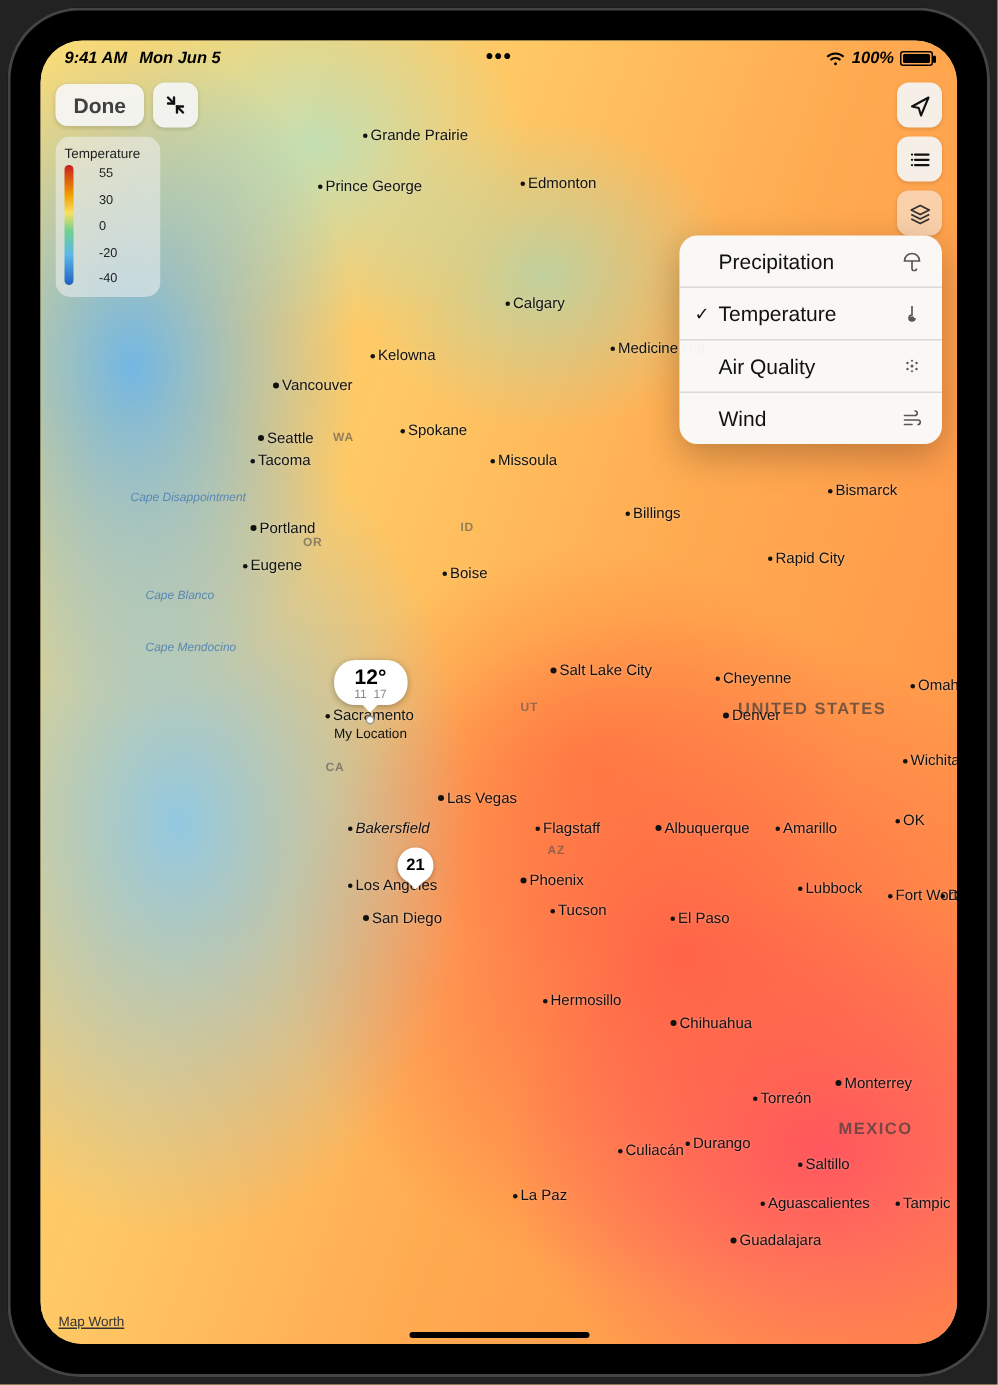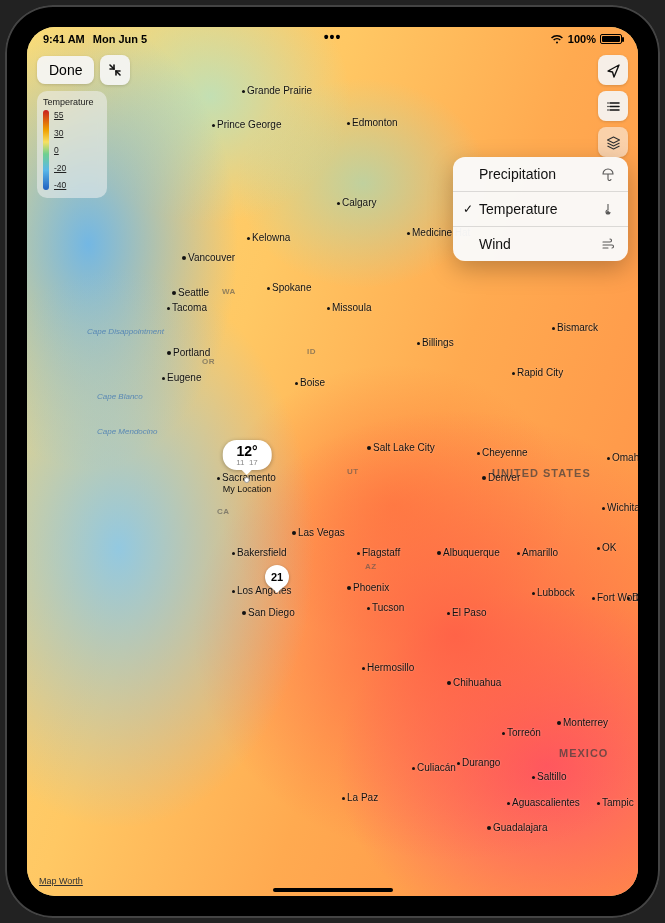--- a/index.html
+++ b/index.html
@@ -38,39 +38,40 @@
   }
 
   
   .status-bar {
     position: absolute; top: 0; left: 0; right: 0;
     height: 22px;
     display: flex; align-items: center; justify-content: space-between;
     padding: 2px 16px 0;
     font-size: 11px; font-weight: 600; color: #000;
     z-index: 50;
+    font-style: italic;
   }
   .status-left { display: flex; gap: 8px; }
   .status-right { display: flex; gap: 4px; align-items: center; }
   .dots { font-size:14px; letter-spacing:1px; color:#000; position:absolute; left:50%; transform:translateX(-50%); top:2px; }
   .batt { width:22px; height:10px; border:1px solid #000; border-radius:2px; position:relative; }
   .batt::after { content:""; position:absolute; right:-3px; top:2px; width:2px; height:5px; background:#000; border-radius:1px; }
   .batt-fill { position:absolute; inset:1px; background:#000; border-radius:1px; }
 
   
   .top-left {
     position: absolute; top: 28px; left: 10px;
     display: flex; gap: 6px; align-items: center;
     z-index: 40;
   }
   .done-btn {
     background: rgba(245,245,245,0.92);
     border-radius: 8px;
     padding: 6px 12px;
-    font-size: 14px; font-weight: 400; color: #000000;
+    font-size: 14px; font-weight: 700; color: #404040;
     display:flex; align-items:center;
     box-shadow: 0 1px 3px rgba(0,0,0,0.15);
     justify-content: center;
   }
   .shrink-btn {
     width: 30px; height: 30px;
     background: rgba(245,245,245,0.92);
     border-radius: 8px;
     display:flex; align-items:center; justify-content:center;
     box-shadow: 0 1px 3px rgba(0,0,0,0.15);
@@ -81,21 +82,21 @@
     position: absolute; top: 64px; left: 10px;
     width: 70px;
     background: rgba(240,240,240,0.55);
     border-radius: 10px;
     padding: 6px 6px 8px;
     font-size: 9px; color: #222;
     z-index: 40;
     backdrop-filter: blur(4px);
   }
   .legend-title { font-size: 9px; margin-bottom: 3px; }
-  .legend-body { display:flex; gap:5px;text-decoration:underline; }
+  .legend-body { display:flex; gap:17px; }
   .legend-bar {
     width: 6px; height: 80px; border-radius: 3px;
     background: linear-gradient(to bottom, #c81e1e 0%, #f0a000 25%, #f8e060 40%, #70d090 55%, #5ab8e8 75%, #2060c0 100%);
   }
   .legend-ticks { display:flex; flex-direction:column; justify-content:space-between; height:80px; font-size:8.5px; }
 
   
   .top-right {
     position:absolute; top:28px; right:10px;
     display:flex; flex-direction:column; gap:6px; align-items:flex-end;
@@ -277,20 +278,37 @@
             </svg>
           </span>
       </div>
       <div class="menu-item">
         <span class="menu-check">✓</span>
         <span class="menu-label">Temperature</span>
         <span class="menu-icon">
             <svg width="14" height="14" viewBox="0 0 14 14">
               <path d="M7 2v6a2 2 0 102 2" fill="none" stroke="#222" stroke-width="1.1"></path>
               <circle cx="7" cy="10.5" r="1.6" fill="#222"></circle>
+            </svg>
+          </span>
+      </div>
+      <div class="menu-item">
+        <span class="menu-check"></span>
+        <span class="menu-label">Air Quality</span>
+        <span class="menu-icon">
+            <svg width="14" height="14" viewBox="0 0 14 14">
+              <g fill="#222">
+                <circle cx="7" cy="7" r="1"></circle>
+                <circle cx="4" cy="5" r=".8"></circle>
+                <circle cx="10" cy="5" r=".8"></circle>
+                <circle cx="4" cy="9" r=".8"></circle>
+                <circle cx="10" cy="9" r=".8"></circle>
+                <circle cx="7" cy="3.5" r=".7"></circle>
+                <circle cx="7" cy="10.5" r=".7"></circle>
+              </g>
             </svg>
           </span>
       </div>
       <div class="menu-item">
         <span class="menu-check"></span>
         <span class="menu-label">Wind</span>
         <span class="menu-icon">
             <svg width="14" height="14" viewBox="0 0 14 14">
               <path d="M2 5h7a1.5 1.5 0 100-3M2 8h9a1.5 1.5 0 110 3M2 11h5" fill="none" stroke="#222" stroke-width="1.1" stroke-linecap="round"></path>
             </svg>
@@ -331,21 +349,21 @@
         <div class="city" style="left: 135px; top: 345px;"><span class="dot"></span>Eugene</div>
         <div class="city" style="left: 268px; top: 350px;"><span class="dot"></span>Boise</div>
         <div class="city" style="left: 485px; top: 340px;"><span class="dot"></span>Rapid City</div>
         <div class="city" style="left: 205px; top: 430px;"><span class="dot"></span>Reno</div>
         <div class="city" style="left: 190px; top: 445px;"><span class="dot"></span>Sacramento</div>
         <div class="city capital" style="left: 340px; top: 415px;"><span class="dot"></span>Salt Lake City</div>
         <div class="city" style="left: 450px; top: 420px;"><span class="dot"></span>Cheyenne</div>
         <div class="city capital" style="left: 455px; top: 445px;"><span class="dot"></span>Denver</div>
         <div class="city" style="left: 580px; top: 425px;"><span class="dot"></span>Omaha</div>
         <div class="city capital" style="left: 265px; top: 500px;"><span class="dot"></span>Las Vegas</div>
-        <div class="city" style="left: 205px; top: 520px;"><span class="dot"></span>Bakersfield</div>
+        <div class="city" style="left: 205px; top: 520px; font-style: italic;"><span class="dot"></span>Bakersfield</div>
         <div class="city" style="left: 330px; top: 520px;"><span class="dot"></span>Flagstaff</div>
         <div class="city capital" style="left: 410px; top: 520px;"><span class="dot"></span>Albuquerque</div>
         <div class="city" style="left: 490px; top: 520px;"><span class="dot"></span>Amarillo</div>
         <div class="city" style="left: 205px; top: 558px;"><span class="dot"></span>Los Angeles</div>
         <div class="city capital" style="left: 320px; top: 555px;"><span class="dot"></span>Phoenix</div>
         <div class="city capital" style="left: 215px; top: 580px;"><span class="dot"></span>San Diego</div>
         <div class="city" style="left: 340px; top: 575px;"><span class="dot"></span>Tucson</div>
         <div class="city" style="left: 420px; top: 580px;"><span class="dot"></span>El Paso</div>
         <div class="city" style="left: 505px; top: 560px;"><span class="dot"></span>Lubbock</div>
         <div class="city" style="left: 565px; top: 565px;"><span class="dot"></span>Fort Worth</div>

